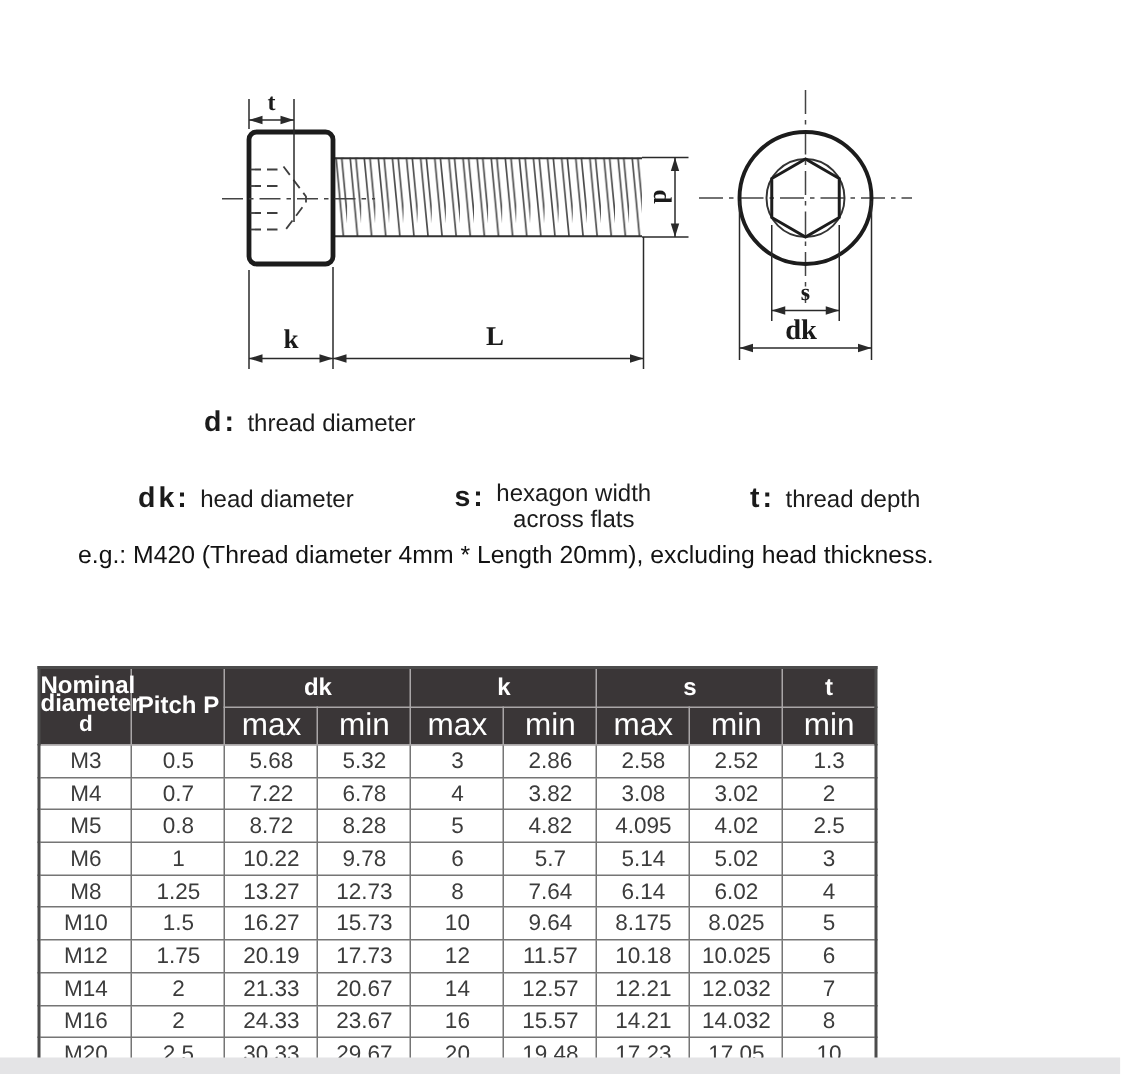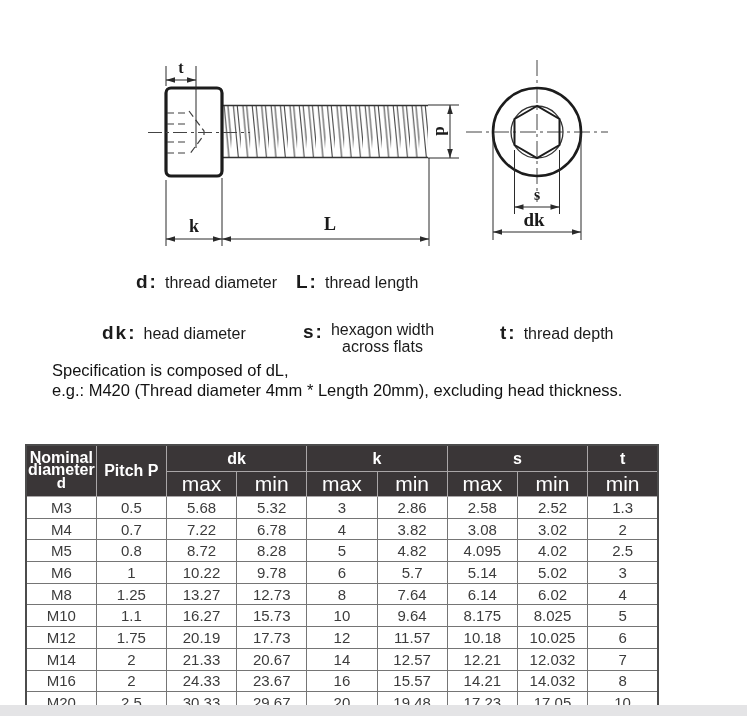--- a/index.html
+++ b/index.html
@@ -14,21 +14,21 @@
 
   .legend-item { position:absolute; white-space:nowrap; color:#1b1b1b; }
   .legend-sym { font-weight:bold; font-size:19px; letter-spacing:2px; margin-right:7px; }
   .legend-text { font-size:16px; }
   .s-item { display:flex; align-items:center; height:36px; }
   .two-line { text-align:center; font-size:16px; line-height:17px;margin-top:12px; }
 
   .note { position:absolute; left:52px; top:360px; font-size:16.5px; color:#121212; line-height:20px; }
 
   table.spec-table {
-    position:absolute; left:25px; top:444px; width:634px;
+    position:absolute; left:25px; top:444px; width:560px;
     border-collapse:collapse; table-layout:fixed;
     border:2px solid #4c4c4c;
   }
   .spec-table th {
     background:#3a3637; color:#ffffff; font-weight:normal;
     border:1px solid #a9a6a7; padding:0; text-align:center;
   }
   .spec-table thead .group-row th { height:25px; font-size:16px; font-weight:bold; }
   .spec-table thead .sub-row th { height:19px; font-size:21px; font-weight:normal; }
   .spec-table th.nominal-cell { font-size:11px; line-height:11.5px; font-weight:normal; }
@@ -128,37 +128,33 @@
         <path d="M493,232 l9,-2.8 l0,5.6 Z" fill="#2a2a2a" stroke="none"></path>
         <path d="M581,232 l-9,-2.8 l0,5.6 Z" fill="#2a2a2a" stroke="none"></path>
       </g>
       <text class="dimtext" x="534" y="226" font-size="19" text-anchor="middle" stroke="none">dk</text>
     </g>
   </svg>
 
   <div class="legend-item" style="left:108px; top:271px;margin-left:28px;">
     <span class="legend-sym">d:</span><span class="legend-text">thread diameter</span>
   </div>
-  <div class="legend-item" style="left:296px; top:271px;">
-    <span class="legend-sym">L:</span><span class="legend-text">thread length</span>
-  </div>
-
-  <div class="legend-item" style="left:92px; top:322px;margin-left:10px;">
+
+  <div class="legend-item" style="left:92px; top:322px;">
     <span class="legend-sym">dk:</span><span class="legend-text">head diameter</span>
   </div>
   <div class="legend-item s-item" style="left:303px; top:314px;">
     <span class="legend-sym">s:</span>
     <span class="two-line"><span>hexagon width</span><br><span>across flats</span></span>
   </div>
   <div class="legend-item" style="left:500px; top:322px;text-align:center;">
     <span class="legend-sym">t:</span><span class="legend-text">thread depth</span>
   </div>
 
   <div class="note">
-    <div>Specification is composed of dL,</div>
     <div>e.g.: M420 (Thread diameter 4mm * Length 20mm), excluding head thickness.</div>
   </div>
 
   <table class="spec-table">
     <colgroup>
       <col style="width:11.11%">
         <col style="width:11.11%">
         <col style="width:11.11%">
       <col style="width:11.11%">
         <col style="width:11.11%">
@@ -241,21 +237,21 @@
           <td>13.27</td>
           <td>12.73</td>
           <td>8</td>
           <td>7.64</td>
           <td>6.14</td>
           <td>6.02</td>
           <td>4</td>
         </tr>
         <tr>
           <td>M10</td>
-          <td>1.1</td>
+          <td>1.5</td>
           <td>16.27</td>
           <td>15.73</td>
           <td>10</td>
           <td>9.64</td>
           <td>8.175</td>
           <td>8.025</td>
           <td>5</td>
         </tr>
         <tr>
           <td>M12</td>

